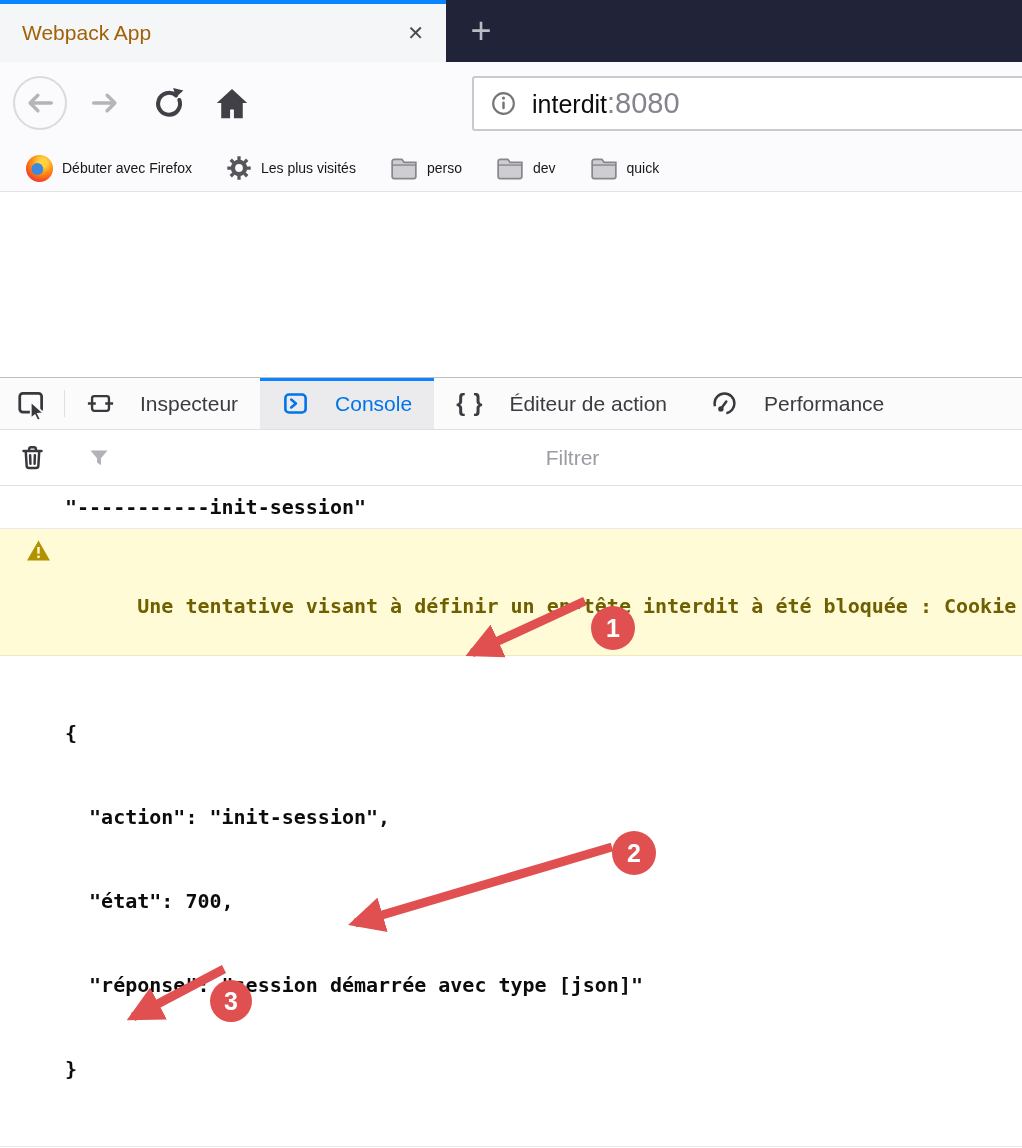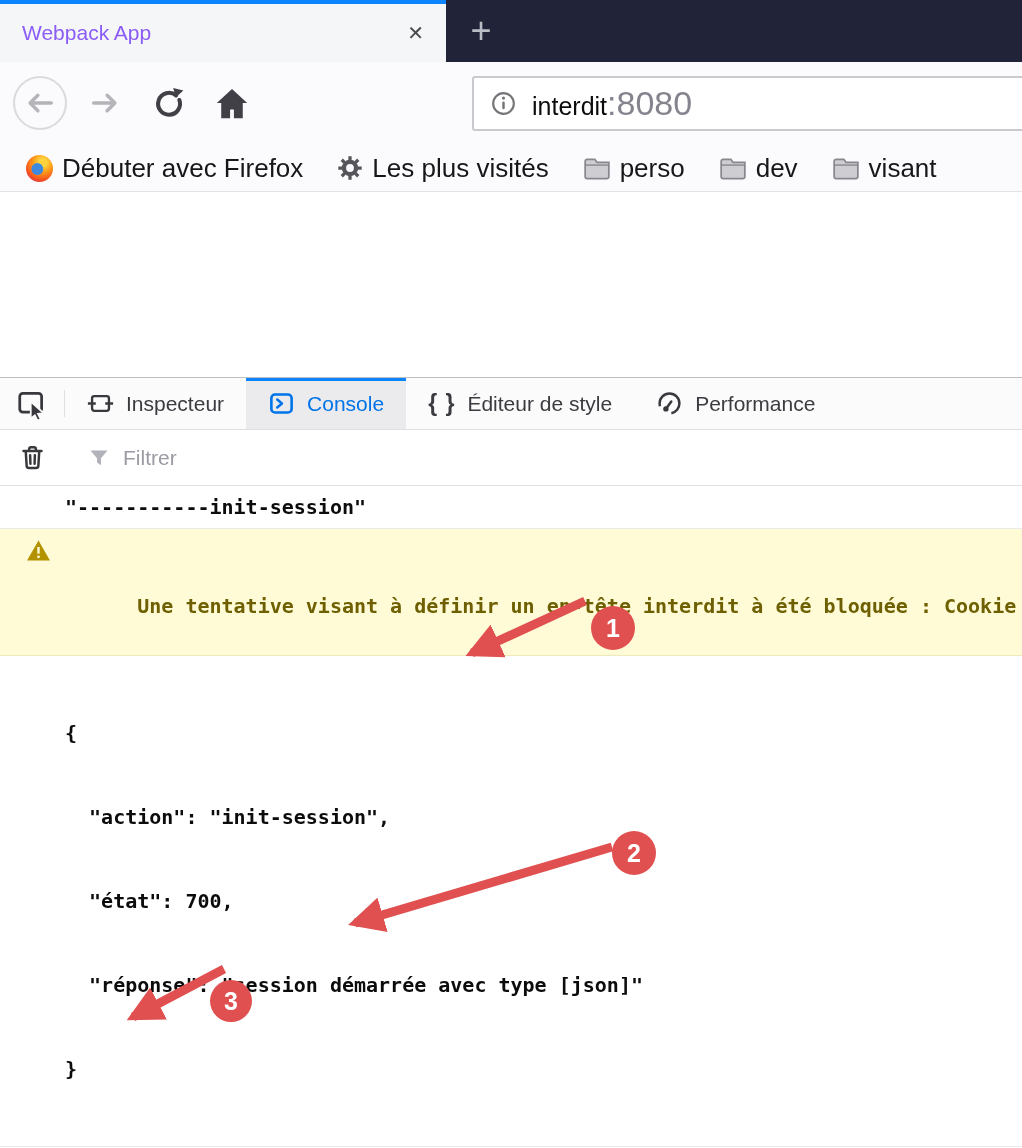--- a/index.html
+++ b/index.html
@@ -5,73 +5,73 @@
   * { margin:0; padding:0; box-sizing:border-box; }
   html,body { width:1022px; height:1148px; overflow:hidden; background:#fff;
               font-family:"Liberation Sans", sans-serif; }
   body { position:relative; }
 
   
   .tabstrip { height:62px; background:#212438; position:relative; }
   .tab-active { position:absolute; left:0; top:0; width:446px; height:62px;
                 background:#f5f6f7; border-top:4px solid #0a84ff;
                 display:flex; align-items:center; padding:0 16px 0 22px; }
-  .tab-title { font-size:21px; color:#8b5cf6; flex:1; }
+  .tab-title { font-size:21px; color:#a16207; flex:1; }
   .tab-close { font-size:20px; color:#4a4a4f; padding:2px 6px; }
   .newtab { position:absolute; left:458px; top:0; width:46px; height:62px;
             color:#b9bcc5; font-size:36px; font-weight:300;
             display:flex; align-items:center; justify-content:center; }
 
   
   .nav-toolbar { height:83px; background:#fbfbfd; position:relative; }
   .btn-back { position:absolute; left:13px; top:14px; width:54px; height:54px;
               border:2px solid #dadadd; border-radius:50%;
               display:flex; align-items:center; justify-content:center; }
   .btn-forward { position:absolute; left:83px; top:19px; width:44px; height:44px;
                  display:flex; align-items:center; justify-content:center; }
   .btn-reload { position:absolute; left:148px; top:20px; width:42px; height:42px;
                 display:flex; align-items:center; justify-content:center; }
   .btn-home { position:absolute; left:210px; top:20px; width:44px; height:44px;
               display:flex; align-items:center; justify-content:center; }
   .urlbar { position:absolute; left:472px; top:14px; width:560px; height:55px;
             background:#fff; border:2px solid #cacace; border-radius:3px;
             display:flex; align-items:center; gap:15px; padding-left:16px; }
   .url-host { font-size:25px; color:#0c0c0d; }
-  .url-port { font-size:34px; color:#84848f; }
+  .url-port { font-size:29px; color:#84848f; }
 
   
   .bookmarks-bar { height:47px; background:#fbfbfd; border-bottom:1px solid #e3e3e5;
                    display:flex; align-items:center; padding-left:26px; gap:34px; }
-  .bm { display:flex; align-items:center; gap:9px; font-size:26px; color:#17171b; }
+  .bm { display:flex; align-items:center; gap:9px; font-size:14px; color:#17171b; }
   .ff-logo { width:27px; height:27px; border-radius:50%;
              background:
                radial-gradient(circle at 42% 52%, #3d89e0 0 26%, rgba(0,0,0,0) 30%),
                radial-gradient(circle at 62% 28%, #ffd23e 0 16%, #ff9a19 38%, #f7561d 66%, #c9156e 100%); }
 
   
   .page-blank { height:185px; background:#fff; }
 
   
   .devtools { border-top:1px solid #bfbfc2; }
   .dt-tabbar { height:52px; background:#fbfbfc; border-bottom:1px solid #e0e0e2;
                display:flex; align-items:stretch; white-space:nowrap; }
   .dt-pick { width:64px; display:flex; align-items:center; justify-content:center; }
   .dt-sep { width:1px; background:#e0e0e2; margin:12px 0; }
-  .dt-tab { display:flex; align-items:center; gap:12px; padding:0 22px;
+  .dt-tab { display:flex; align-items:center; gap:26px; padding:0 22px;
             font-size:21px; color:#3b3b40; }
   .dt-tab.active { background:#ebebed; box-shadow:inset 0 3px 0 #0a84ff; color:#0074e8; }
   .braces { font-weight:bold; font-size:23px; letter-spacing:1px; color:#3b3b40; }
 
   .dt-filterbar { height:56px; background:#fff; border-bottom:1px solid #e0e0e2;
                   display:flex; align-items:center; }
   .dt-trash { width:64px; display:flex; align-items:center; justify-content:center; }
   .funnel { margin-left:22px; }
   .filter-input { border:none; outline:none; background:transparent; flex:1;
                   font-family:"Liberation Sans", sans-serif; font-size:21px;
-                  color:#0c0c0d; margin-left:12px; }
+                  color:#0c0c0d; margin-left:12px;text-align:center; }
   .filter-input::placeholder { color:#9b9ba3; }
 
   
   .console-area { font-family:"DejaVu Sans Mono","Liberation Mono",monospace;
                   font-size:20px; font-weight:bold; color:#0c0c0d; }
   .crow { position:relative; padding:7px 16px 7px 65px; line-height:28px;
           border-bottom:1px solid #ebebee; white-space:pre; background:#fff; }
   .crow.warn { background:#fffbd6; color:#6e5f00; border-color:#f0e9bb; }
   .crow .row-icon { position:absolute; left:26px; top:9px; }
 
@@ -151,21 +151,21 @@
         <path d="M2 4.5 a2 2 0 0 1 2-2 h7 l2 2.8 h11 v13.2 a2 2 0 0 1 -2 2 H4 a2 2 0 0 1 -2 -2 Z" fill="#cdcdd2" stroke="#87878d" stroke-width="1.6"></path>
         <path d="M2 7.8 H24" stroke="#87878d" stroke-width="1.3" fill="none"></path>
       </svg>
     <span>dev</span>
   </div>
   <div class="bm">
     <svg width="28" height="25" viewBox="0 0 26 22">
         <path d="M2 4.5 a2 2 0 0 1 2-2 h7 l2 2.8 h11 v13.2 a2 2 0 0 1 -2 2 H4 a2 2 0 0 1 -2 -2 Z" fill="#cdcdd2" stroke="#87878d" stroke-width="1.6"></path>
         <path d="M2 7.8 H24" stroke="#87878d" stroke-width="1.3" fill="none"></path>
       </svg>
-    <span>visant</span>
+    <span>quick</span>
   </div>
 </div>
 
 <div class="page-blank"></div>
 
 <div class="devtools">
 
   <div class="dt-tabbar">
     <div class="dt-pick">
       <svg width="30" height="30" viewBox="0 0 24 24" overflow="visible">
@@ -183,21 +183,21 @@
     </div>
     <div class="dt-tab active">
       <svg width="27" height="27" viewBox="0 0 24 24" fill="none" stroke="#0074e8" stroke-width="2.3">
           <rect x="3" y="4" width="18" height="16" rx="3.2"></rect>
           <path d="M8.2 8.5 l4.2 3.5 -4.2 3.5" stroke-linecap="round" stroke-linejoin="round"></path>
         </svg>
       <span>Console</span>
     </div>
     <div class="dt-tab">
       <span class="braces">{ }</span>
-      <span>Éditeur de style</span>
+      <span>Éditeur de action</span>
     </div>
     <div class="dt-tab">
       <svg width="27" height="27" viewBox="0 0 24 24" fill="none" stroke="#38383d" stroke-width="2.2">
           <circle cx="12" cy="12" r="8.8" stroke-dasharray="43 13" stroke-dashoffset="-25"></circle>
           <path d="M13.6 10.2 L9.4 16" stroke-linecap="round"></path>
           <circle cx="8.8" cy="16.8" r="2.4" fill="#38383d" stroke="none"></circle>
         </svg>
       <span>Performance</span>
     </div>
   </div>

